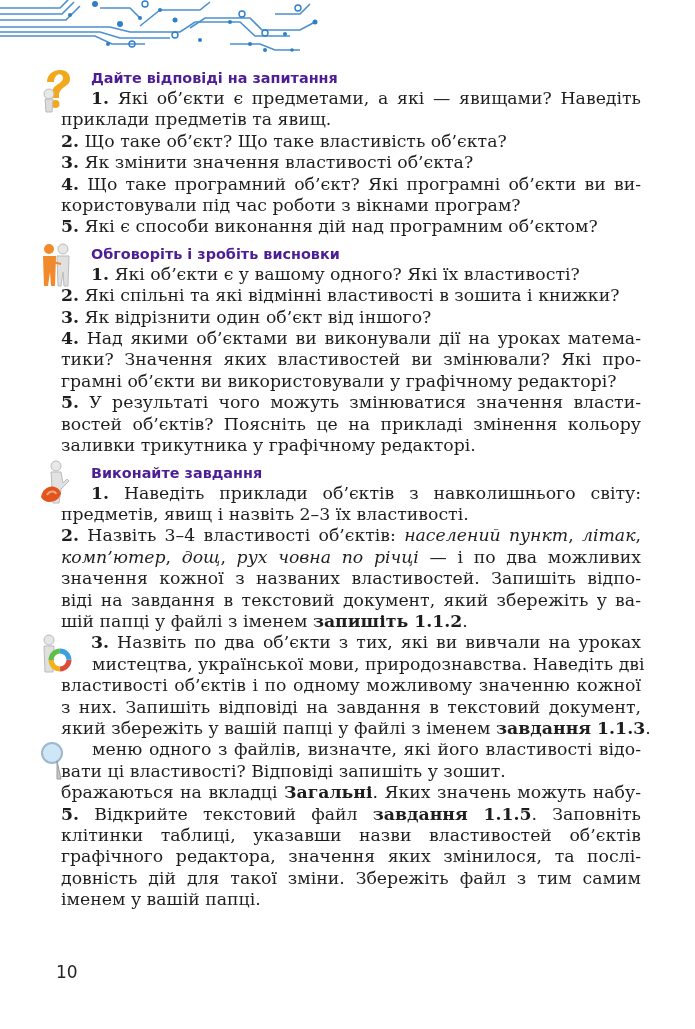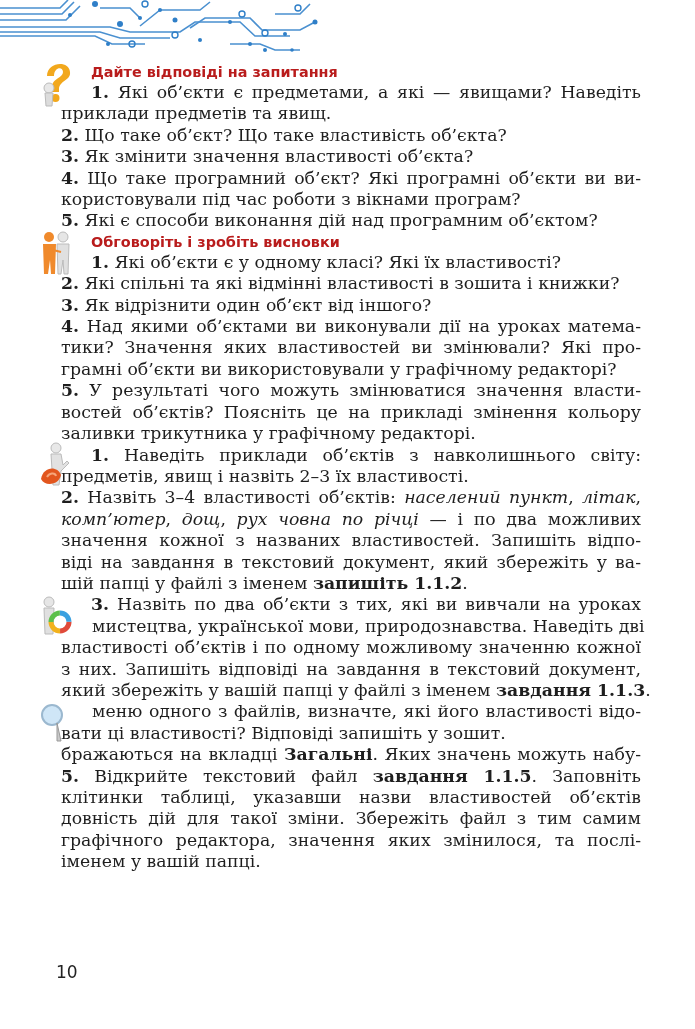--- a/index.html
+++ b/index.html
@@ -1,21 +1,21 @@
 <!DOCTYPE html>
 <html><head>
 <meta charset="utf-8">
 <style>
   html, body { margin:0; padding:0; background:#ffffff; }
   body { width:695px; height:1029px; position:relative; overflow:hidden; }
   .circuit { position:absolute; left:0; top:0; width:330px; height:55px; }
   .content { position:absolute; left:61px; top:62px; width:580px;
     font-family:"DejaVu Serif", serif; font-size:17.3px; line-height:21.4px; color:#1e1e1e; }
   .section-title { font-family:"DejaVu Sans", sans-serif; font-weight:bold; font-size:14.4px;
-    color:#b91c1c; margin:0 0 0 30px; height:20px; line-height:20px; position:relative; }
+    color:#4c1d95; margin:6px 0 0 30px; height:20px; line-height:20px; position:relative; }
   .line { text-align:justify; text-align-last:justify; white-space:nowrap; overflow:visible; }
   .line.last { text-align-last:left; }
   .ind { padding-left:30px; }
   .ind2 { padding-left:31px; }
   b { font-weight:bold; }
   i { font-style:italic;margin-top:8px; }
   .icon { position:absolute; }
   .pagenum { position:absolute; left:56px; top:962px; font-family:"DejaVu Sans", sans-serif; font-size:17px; color:#222; }
   .block { position:relative; }
 </style>
@@ -83,38 +83,39 @@
 
   <div class="block">
     <svg class="icon" style="left:-22px;top:-2px;width:34px;height:46px" viewBox="0 0 34 46">
       <circle cx="10" cy="7" r="5" fill="#f08a2c"></circle>
       <path d="M4 14 L17 14 L16 44 L12 44 L11 30 L9 44 L5 44 Z" fill="#f08a2c"></path>
       <circle cx="24" cy="7" r="5" fill="#e6e6e6" stroke="#bbb"></circle>
       <path d="M18 14 L30 14 L29 44 L25 44 L24 30 L22 44 L19 44 Z" fill="#e0e0e0" stroke="#bbb"></path>
       <path d="M14 20 L22 22" stroke="#f08a2c" stroke-width="2"></path>
     </svg>
     <div class="section-title">Обговоріть і зробіть висновки</div>
-    <div class="line last ind"><b>1.</b><span> Які об’єкти є у одному класі? Які їх властивості?</span></div>
+    <div class="line last ind"><b>1.</b><span> Які об’єкти є у вашому одного? Які їх властивості?</span></div>
     <div class="line last"><b>2.</b><span> Які спільні та які відмінні властивості в зошита і книжки?</span></div>
     <div class="line last"><b>3.</b><span> Як відрізнити один об’єкт від іншого?</span></div>
     <div class="line"><b>4.</b><span> Над якими об’єктами ви виконували дії на уроках матема-</span></div>
     <div class="line"><span>тики? Значення яких властивостей ви змінювали? Які про-</span></div>
     <div class="line last"><span>грамні об’єкти ви використовували у графічному редакторі?</span></div>
     <div class="line"><b>5.</b><span> У результаті чого можуть змінюватися значення власти-</span></div>
     <div class="line"><span>востей об’єктів? Поясніть це на прикладі змінення кольору</span></div>
     <div class="line last"><span>заливки трикутника у графічному редакторі.</span></div>
   </div>
 
   <div class="block">
     <svg class="icon" style="left:-22px;top:-4px;width:36px;height:48px" viewBox="0 0 36 48">
       <circle cx="17" cy="7" r="5" fill="#e8e8e8" stroke="#bbb"></circle>
       <path d="M12 13 L22 13 L24 24 L28 20 L30 22 L22 30 L20 44 L14 44 Z" fill="#e2e2e2" stroke="#bbb"></path>
       <path d="M2 38 C4 26 18 24 22 34 C20 44 6 46 2 38 Z" fill="#e2561e"></path>
       <path d="M8 36 C10 32 16 31 17 35" stroke="#f6a57a" stroke-width="2" fill="none"></path>
     </svg>
+    <div class="section-title">Виконайте завдання</div>
 
     <div class="line ind"><b>1.</b><span> Наведіть приклади об’єктів з навколишнього світу:</span></div>
     <div class="line last"><span>предметів, явищ і назвіть 2–3 їх властивості.</span></div>
 
     <div class="line"><b>2.</b><span> Назвіть 3–4 властивості об’єктів: </span><i>населений пункт</i><span>, </span><i>літак</i><span>,</span></div>
     <div class="line"><i>комп’ютер</i><span>, </span><i>дощ</i><span>, </span><i>рух човна по річці</i><span> — і по два можливих</span></div>
     <div class="line"><span>значення кожної з названих властивостей. Запишіть відпо-</span></div>
     <div class="line"><span>віді на завдання в текстовий документ, який збережіть у ва-</span></div>
     <div class="line last"><span>шій папці у файлі з іменем </span><b>запишіть 1.1.2</b><span>.</span></div>
 
@@ -139,19 +140,19 @@
         <circle cx="13" cy="12" r="10" fill="#cfe6f7" stroke="#9bb8cf" stroke-width="2"></circle>
         <path d="M18 20 L22 38 L18 38 Z" fill="#c9c9c9" stroke="#999"></path>
       </svg>
       <div class="line ind2"><span>меню одного з файлів, визначте, які його властивості відо-</span></div>
       <div class="line last"><span>вати ці властивості? Відповіді запишіть у зошит.</span></div>
       <div class="line"><span>бражаються на вкладці </span><b>Загальні</b><span>. Яких значень можуть набу-</span></div>
     </div>
 
     <div class="line"><b>5.</b><span> Відкрийте текстовий файл </span><b>завдання 1.1.5</b><span>. Заповніть</span></div>
     <div class="line"><span>клітинки таблиці, указавши назви властивостей об’єктів</span></div>
+    <div class="line"><span>графічного редактора, значення яких змінилося, та послі-</span></div>
     <div class="line"><span>довність дій для такої зміни. Збережіть файл з тим самим</span></div>
-    <div class="line"><span>графічного редактора, значення яких змінилося, та послі-</span></div>
     <div class="line last"><span>іменем у вашій папці.</span></div>
   </div>
 </div>
 
 <div class="pagenum">10</div>
 
 </body></html>

